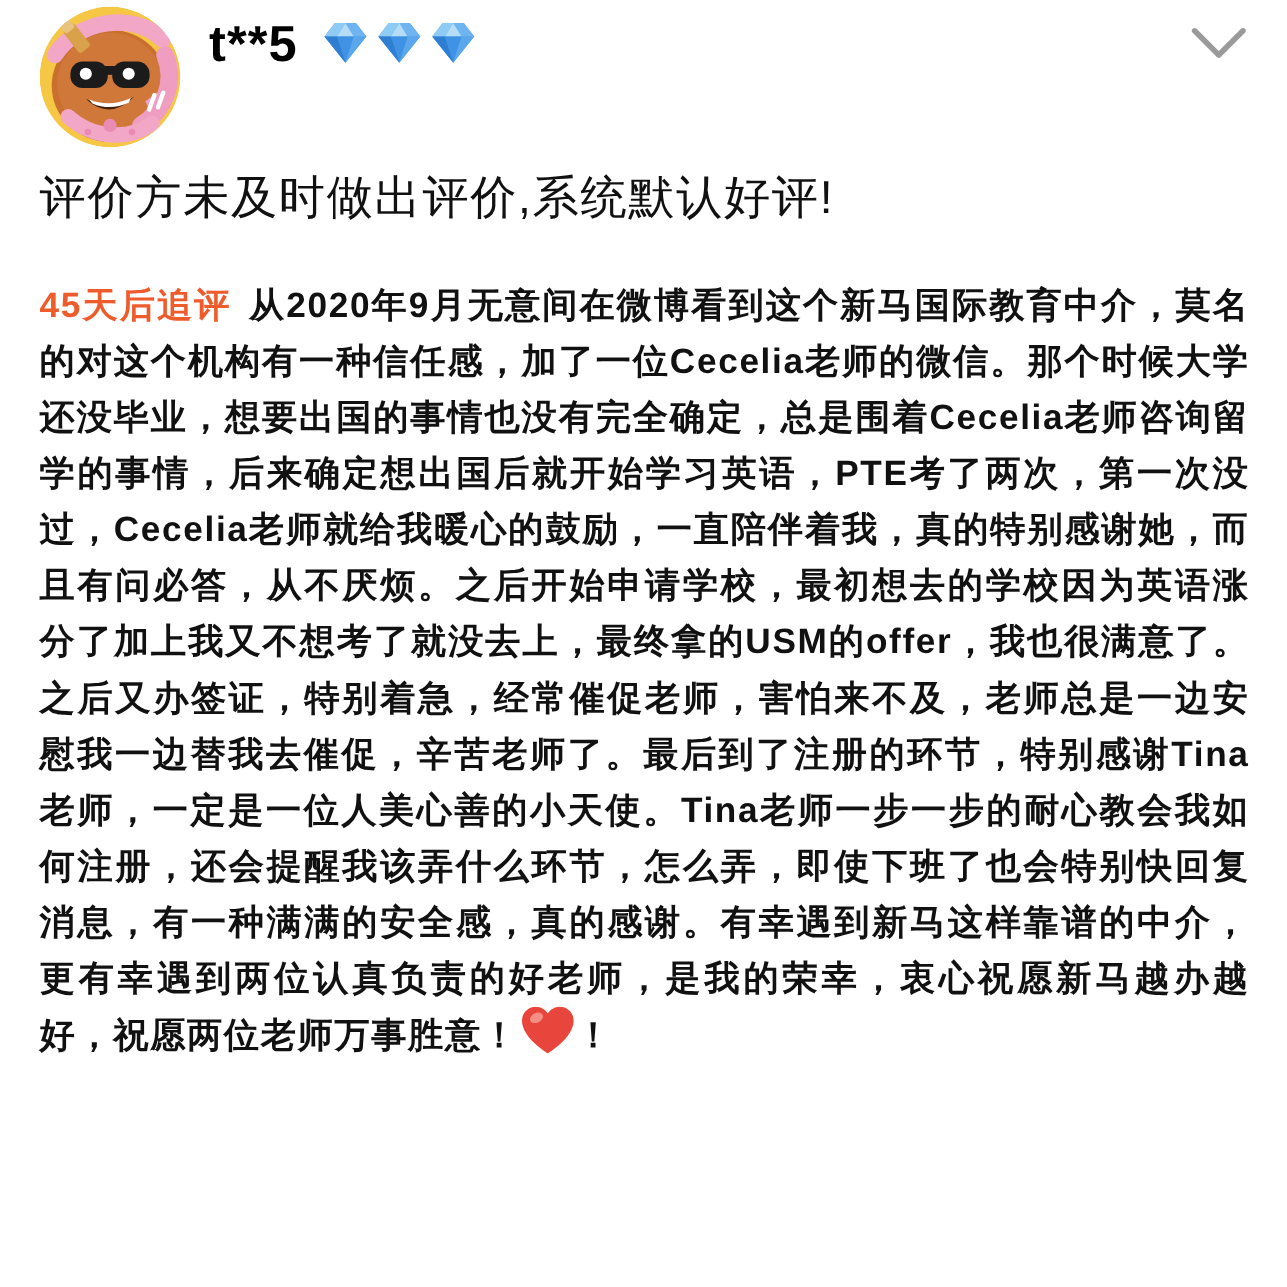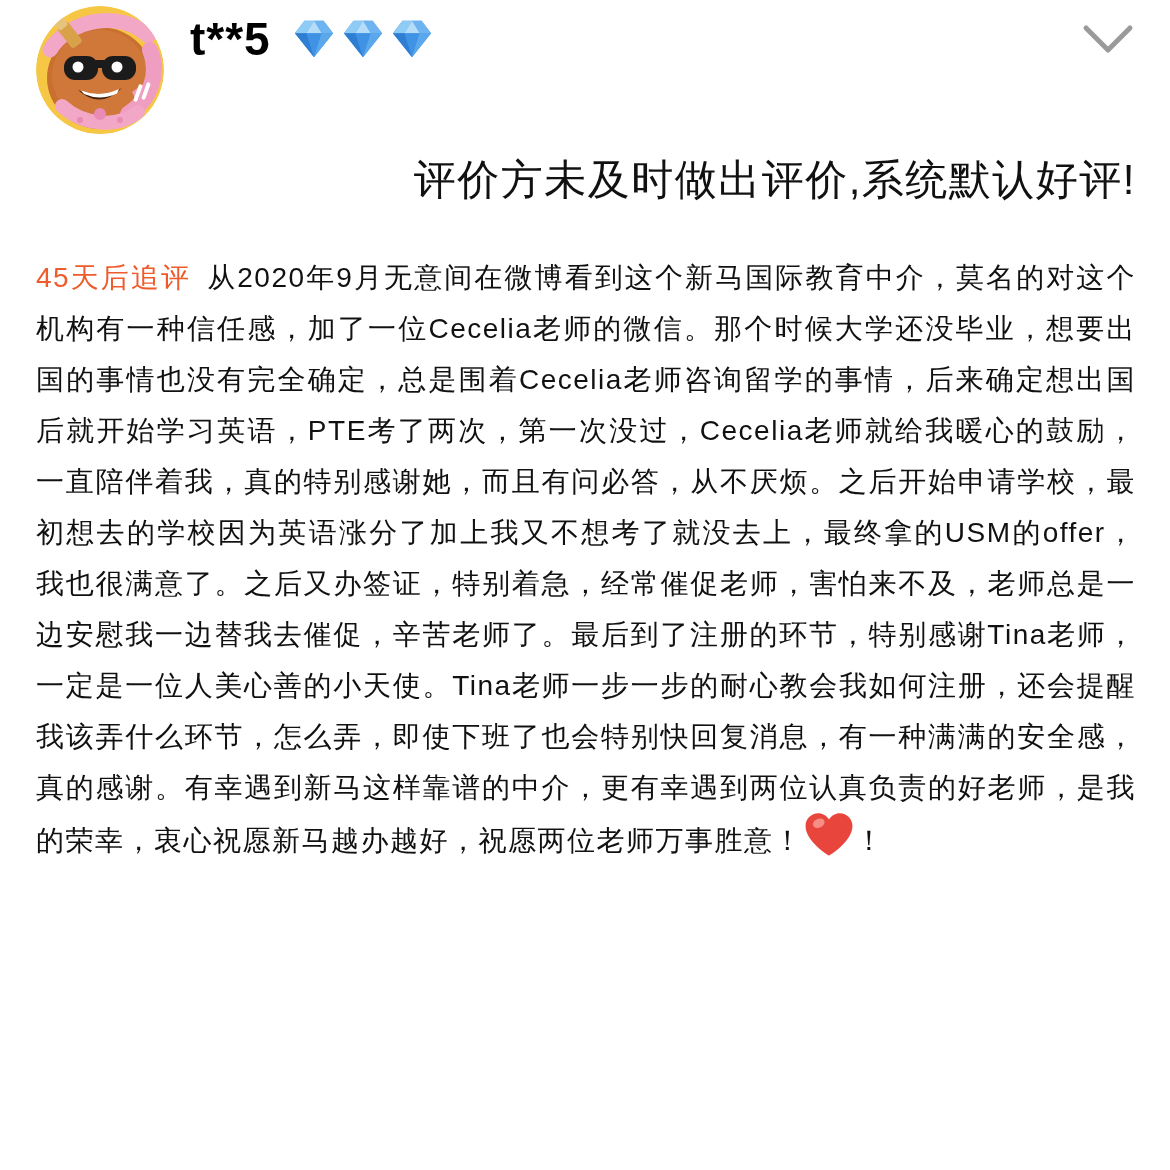--- a/index.html
+++ b/index.html
@@ -68,31 +68,30 @@
     right:0px;
     width:56px;height:40px;
     cursor:pointer;
   }
   .default-review{
     margin-top:18px;
     font-size:42px;
     letter-spacing:1.5px;
     color:var(--text-black);
     font-weight:500;
-    text-align:right;
   }
   .review-paragraph{
     margin-top:44px;
     width:1100px;
-    font-size:28px;
+    font-size:32px;
     line-height:51px;
     letter-spacing:1.5px;
     text-align:justify;
     color:var(--text-black);
-    font-weight:400;
+    font-weight:700;
   }
   .append-label{
     color:var(--accent-orange);
     margin-right:16px;
   }
   .heart-icon{
     display:inline-block;
     width:48px;height:44px;
     vertical-align:-7px;
     margin:0 2px;

